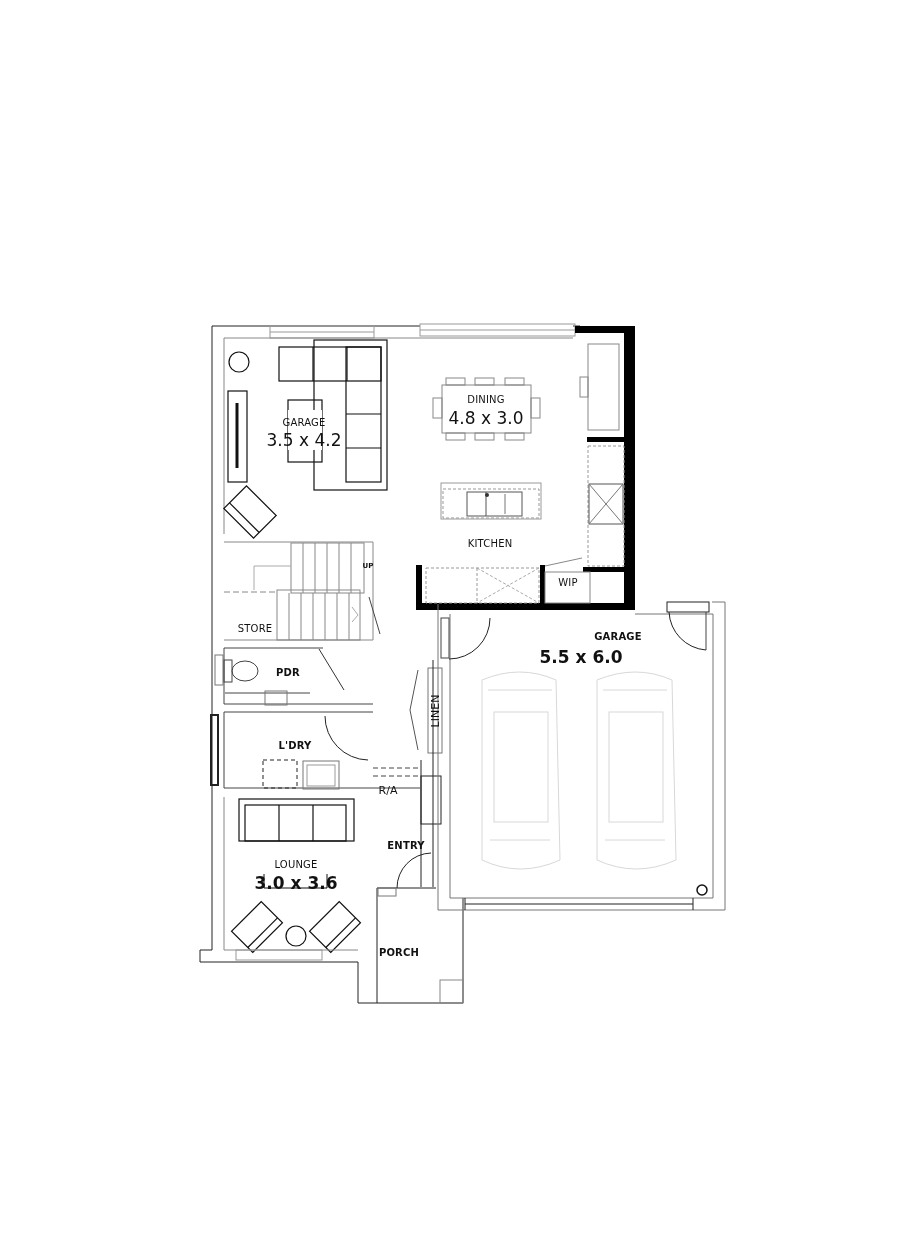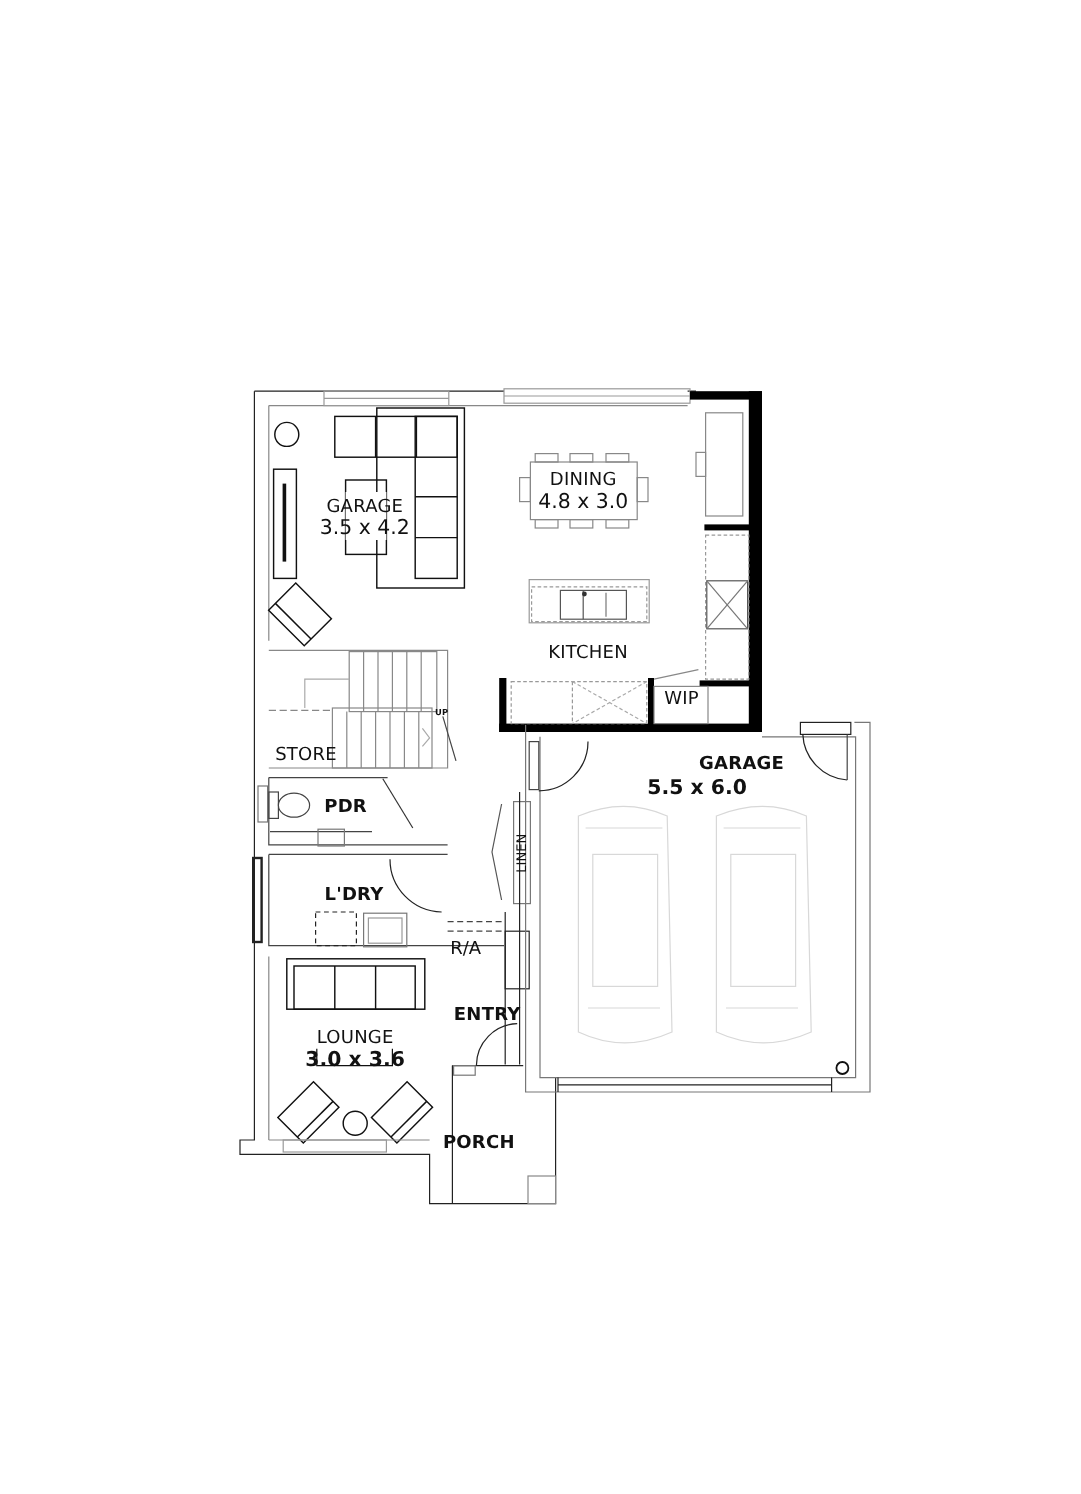--- a/index.html
+++ b/index.html
@@ -1,24 +1,24 @@
 <!DOCTYPE html>
 <html><head>
 <meta charset="utf-8">
 <style>
   html, body { margin: 0; padding: 0; background: #ffffff; }
   body { width: 901px; height: 1245px; position: relative; overflow: hidden; font-family: "Liberation Sans", sans-serif; }
   svg { position: absolute; left: 0; top: 0; }
   .lbl { position: absolute; color: #111; white-space: nowrap; transform: translate(-50%, -50%); font-family: "DejaVu Sans", sans-serif; }
-  .room { font-size: 15px; letter-spacing: 0.2px; }
+  .room { font-size: 10px; letter-spacing: 0.2px; }
   .room.bold { font-weight: bold; }
   .dim { font-size: 17px; }
   .dim.bold { font-weight: bold; }
-  .small { font-size: 7px; font-weight: bold; margin-top: 28px; }
-  .note { font-size: 15px; }
+  .small { font-size: 7px; font-weight: bold; }
+  .note { font-size: 11px; }
   .vert { transform: translate(-50%, -50%) rotate(-90deg); font-size: 11px; }
 </style>
 </head>
 <body>
 
 <svg width="901" height="1245" viewBox="0 0 901 1245" xmlns="http://www.w3.org/2000/svg">
   <g fill="none" stroke="#222" stroke-width="1">
 
     <path d="M212 326 H420 M573 326 H580 M212 326 V950 H200 V962 H358 V1003 H463 V980 V898"></path>
     <path d="M224 338 H573 M224 338 V534" stroke="#888"></path>

